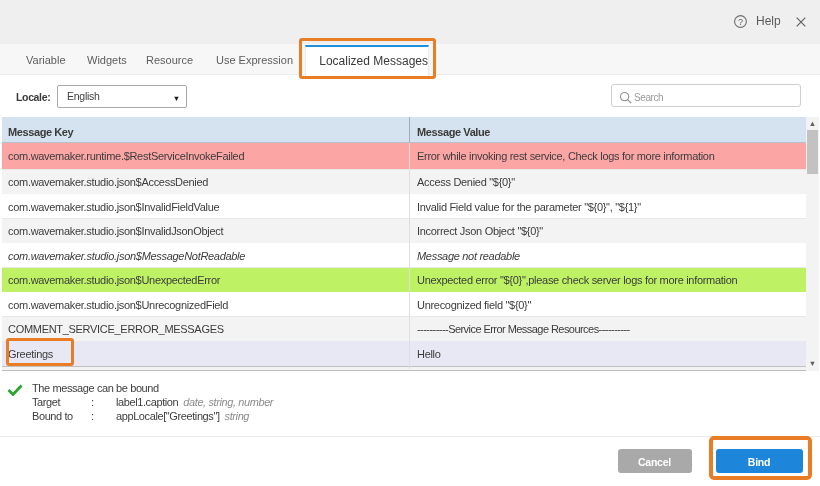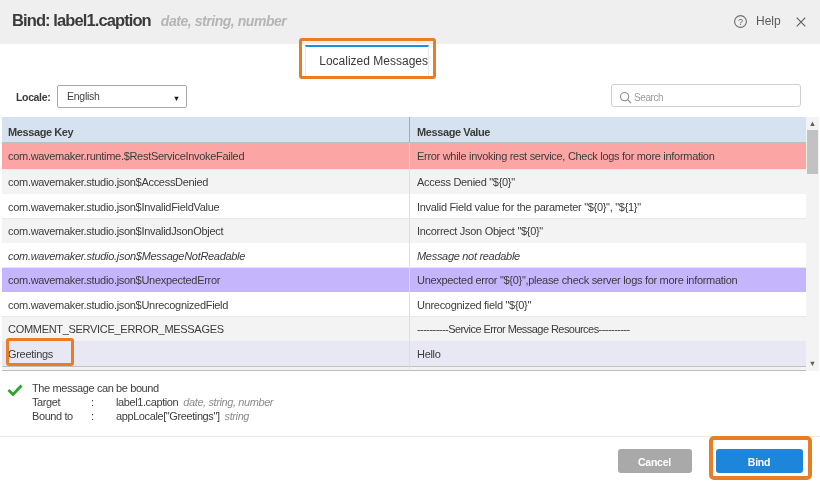--- a/index.html
+++ b/index.html
@@ -50,30 +50,35 @@
   #btncancel { left:617.5px; width:74px; background:#a9a9a9; }
   #btnbind { left:715.5px; width:87px; background:#1e86da; }
 
   
   .orect { position:absolute; border:3px solid #e87d26; border-radius:3px; background:transparent; }
 </style>
 </head>
 <body>
 <div id="stage">
   <div class="abs" id="hdr"></div>
-  <div class="abs" id="title">Bind: label1.caption<span id="subtitle">date, string, number</span></div>
   <svg class="abs" style="left:734px;top:15px;" width="13" height="13" viewBox="0 0 13 13">
       <circle cx="6.5" cy="6.5" r="5.9" fill="none" stroke="#6e6e6e" stroke-width="1.1"></circle>
       <text x="6.5" y="9.8" font-size="9" fill="#666666" text-anchor="middle" font-family="Liberation Sans">?</text>
     </svg>
   <div class="abs" id="helptxt">Help</div>
   <svg class="abs" style="left:796px;top:16.5px;" width="10" height="10" viewBox="0 0 10 10">
       <path d="M0.7 0.7 L9.3 9.3 M9.3 0.7 L0.7 9.3" stroke="#606060" stroke-width="1.2"></path>
     </svg>
 
+  <div class="abs" id="tabbar">
+    <span class="tab" style="left:26px;">Variable</span>
+    <span class="tab" style="left:87px;">Widgets</span>
+    <span class="tab" style="left:146px;">Resource</span>
+    <span class="tab" style="left:216px;">Use Expression</span>
+  </div>
   <div class="abs" id="activetab">Localized Messages</div>
 
   <div class="abs" id="localelbl">Locale:</div>
   <div class="abs" id="localesel">English<span class="arr">▼</span></div>
 
   <div class="abs" id="search">
     <svg width="14" height="14" viewBox="0 0 14 14" style="position:absolute;left:8px;top:7px;">
         <circle cx="4.6" cy="4.6" r="4.1" fill="none" stroke="#8f8f8f" stroke-width="1.1"></circle>
         <path d="M7.6 7.6 L11 11" stroke="#8f8f8f" stroke-width="1.1"></path>
       </svg>
@@ -99,21 +104,21 @@
         <span class="c2">Invalid Field value for the parameter "${0}", "${1}"</span>
       </div>
     <div class="row" style="top:101.9px; background:#f3f3f3;">
         <span class="c1">com.wavemaker.studio.json$InvalidJsonObject</span>
         <span class="c2">Incorrect Json Object "${0}"</span>
       </div>
     <div class="row" style="top:126.4px; background:#fff;font-style:italic;">
         <span class="c1">com.wavemaker.studio.json$MessageNotReadable</span>
         <span class="c2">Message not readable</span>
       </div>
-    <div class="row" style="top:150.9px; background:#c4b5fd;">
+    <div class="row" style="top:150.9px; background:#bef264;">
         <span class="c1">com.wavemaker.studio.json$UnexpectedError</span>
         <span class="c2">Unexpected error "${0}",please check server logs for more information</span>
       </div>
     <div class="row" style="top:175.4px; background:#fff;">
         <span class="c1">com.wavemaker.studio.json$UnrecognizedField</span>
         <span class="c2">Unrecognized field "${0}"</span>
       </div>
     <div class="row" style="top:199.9px; background:#f3f3f3;">
         <span class="c1">COMMENT_SERVICE_ERROR_MESSAGES</span>
         <span class="c2" style="letter-spacing:-0.55px;">----------Service Error Message Resources----------</span>

